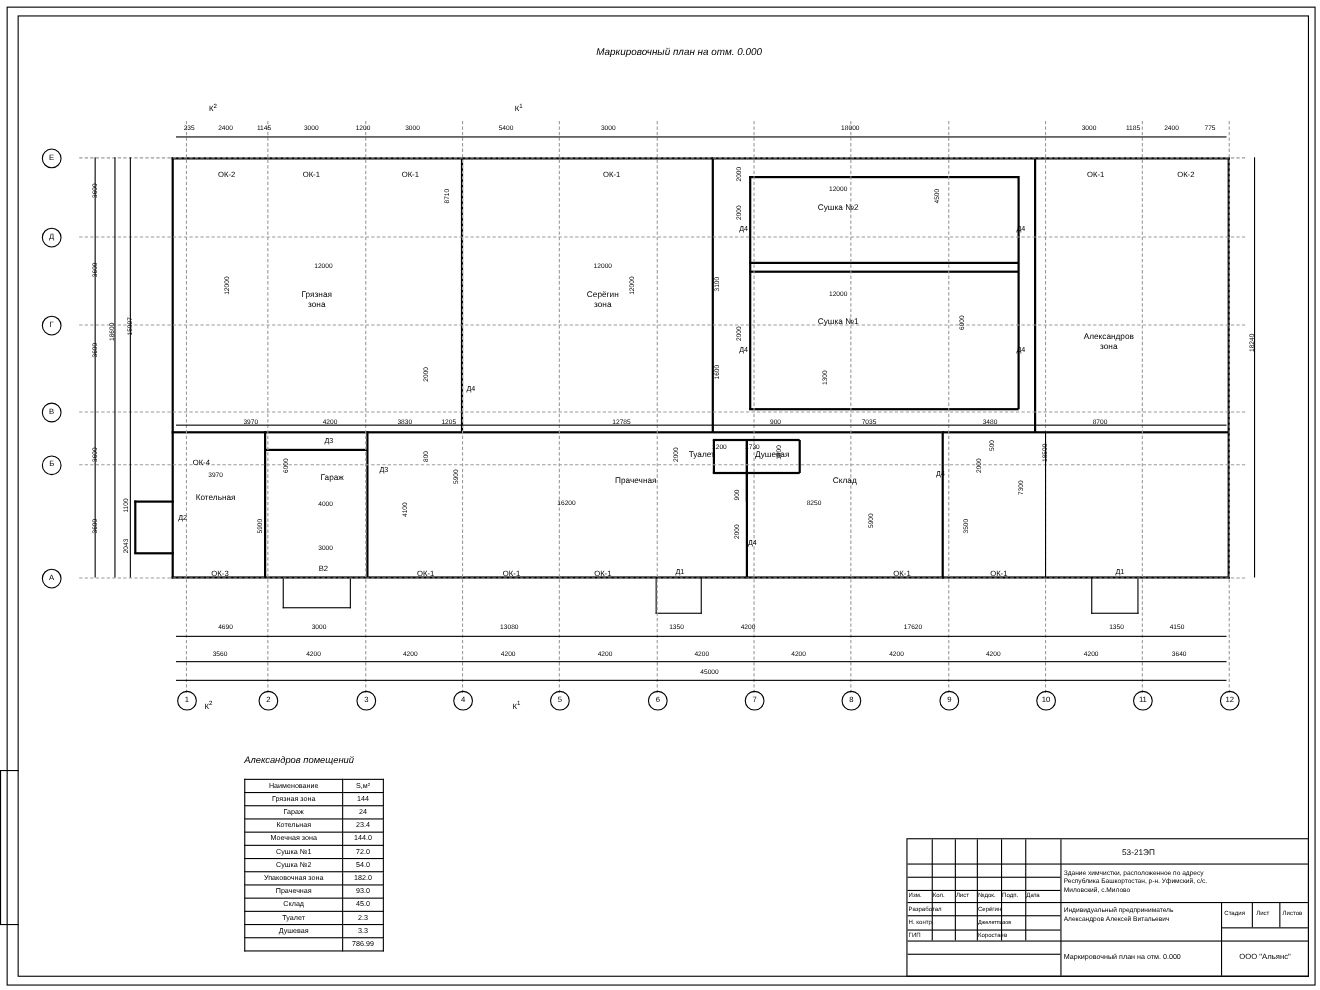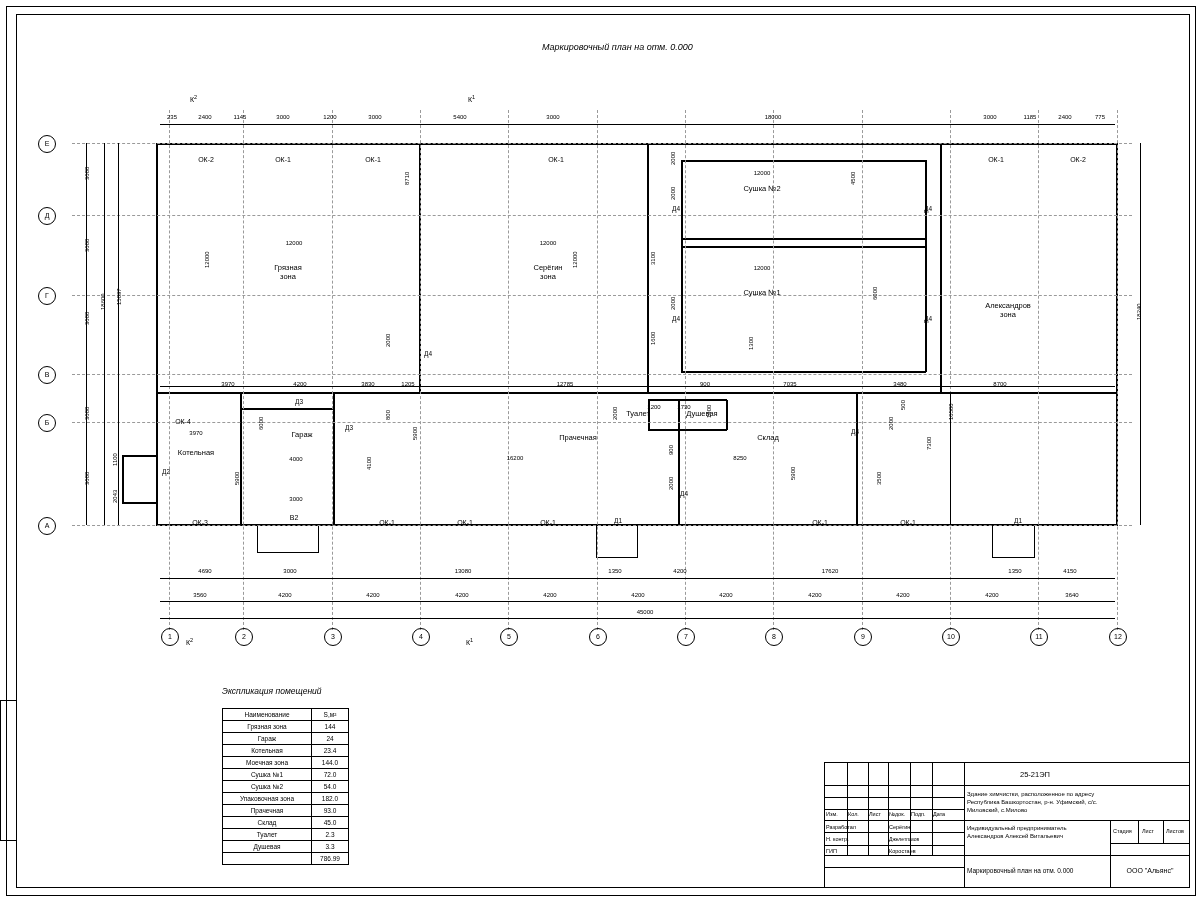--- a/index.html
+++ b/index.html
@@ -281,21 +281,21 @@
       <div class="circ" style="left: 38px; top: 414px;">Б</div>
       <div class="circ" style="left: 38px; top: 517px;">А</div>
     </div>
   <div id="marks-layer">
       <div class="kmark" style="left: 190px; top: 94px;"><span>К</span><sup style="font-size: 5.5px;">2</sup></div>
       <div class="kmark" style="left: 468px; top: 94px;"><span>К</span><sup style="font-size: 5.5px;">1</sup></div>
       <div class="kmark" style="left: 186px; top: 637px;"><span>К</span><sup style="font-size: 5.5px;">2</sup></div>
       <div class="kmark" style="left: 466px; top: 637px;"><span>К</span><sup style="font-size: 5.5px;">1</sup></div>
     </div>
 
-  <div class="expl-title" style="left:222px;top:686px;">Экспликация помещений</div>
+  <div class="expl-title" style="left:222px;top:686px;">Александров помещений</div>
   <div class="expl" style="left:222px;top:708px;">
     <table>
       <thead>
         <tr>
           <th class="hd" style="width:84px;">Наименование</th>
           <th class="hd" style="width:32px;">S,м²</th>
         </tr>
       </thead>
       <tbody id="expl-body">
           <tr>
@@ -365,21 +365,21 @@
     <div class="ln lnv" style="left:22px;top:0;height:92px;"></div>
     <div class="ln lnv" style="left:43px;top:0;height:92px;"></div>
     <div class="ln lnv" style="left:63px;top:0;height:92px;"></div>
     <div class="ln lnv" style="left:85px;top:0;height:92px;"></div>
     <div class="ln lnv" style="left:107px;top:0;height:92px;"></div>
     <div class="ln lnv" style="left:139px;top:0;height:124px;"></div>
     <div class="ln lnv" style="left:285px;top:57px;height:67px;"></div>
     <div class="ln lnv" style="left:313px;top:57px;height:23px;"></div>
     <div class="ln lnv" style="left:338px;top:57px;height:23px;"></div>
 
-    <div class="txt" style="left:210px;top:8px;transform:translateX(-50%);font-size:7.5px;">25-21ЭП</div>
+    <div class="txt" style="left:210px;top:8px;transform:translateX(-50%);font-size:7.5px;">53-21ЭП</div>
     <div class="txt" style="left:142px;top:27px;width:140px;white-space:normal;font-size:6px;line-height:8px;">Здание химчистки,  расположенное по адресу Республика Башкортостан, р-н. Уфимский, с/с. Миловский, с.Милово</div>
     <div class="txt" style="left:142px;top:61px;width:140px;white-space:pre-line;font-size:6px;line-height:8px;">Индивидуальный предприниматель
 Александров Алексей Витальевич</div>
     <div class="txt" style="left:142px;top:104px;font-size:6.5px;">Маркировочный план на отм. 0.000</div>
     <div class="txt" style="left:325px;top:104px;transform:translateX(-50%);font-size:7px;">ООО "Альянс"</div>
 
     <div class="txt" style="left:1px;top:47px;font-size:5.5px;">Изм.</div>
     <div class="txt" style="left:23px;top:47px;font-size:5.5px;">Кол.</div>
     <div class="txt" style="left:44px;top:47px;font-size:5.5px;">Лист</div>
     <div class="txt" style="left:64px;top:47px;font-size:5.5px;">№док.</div>

